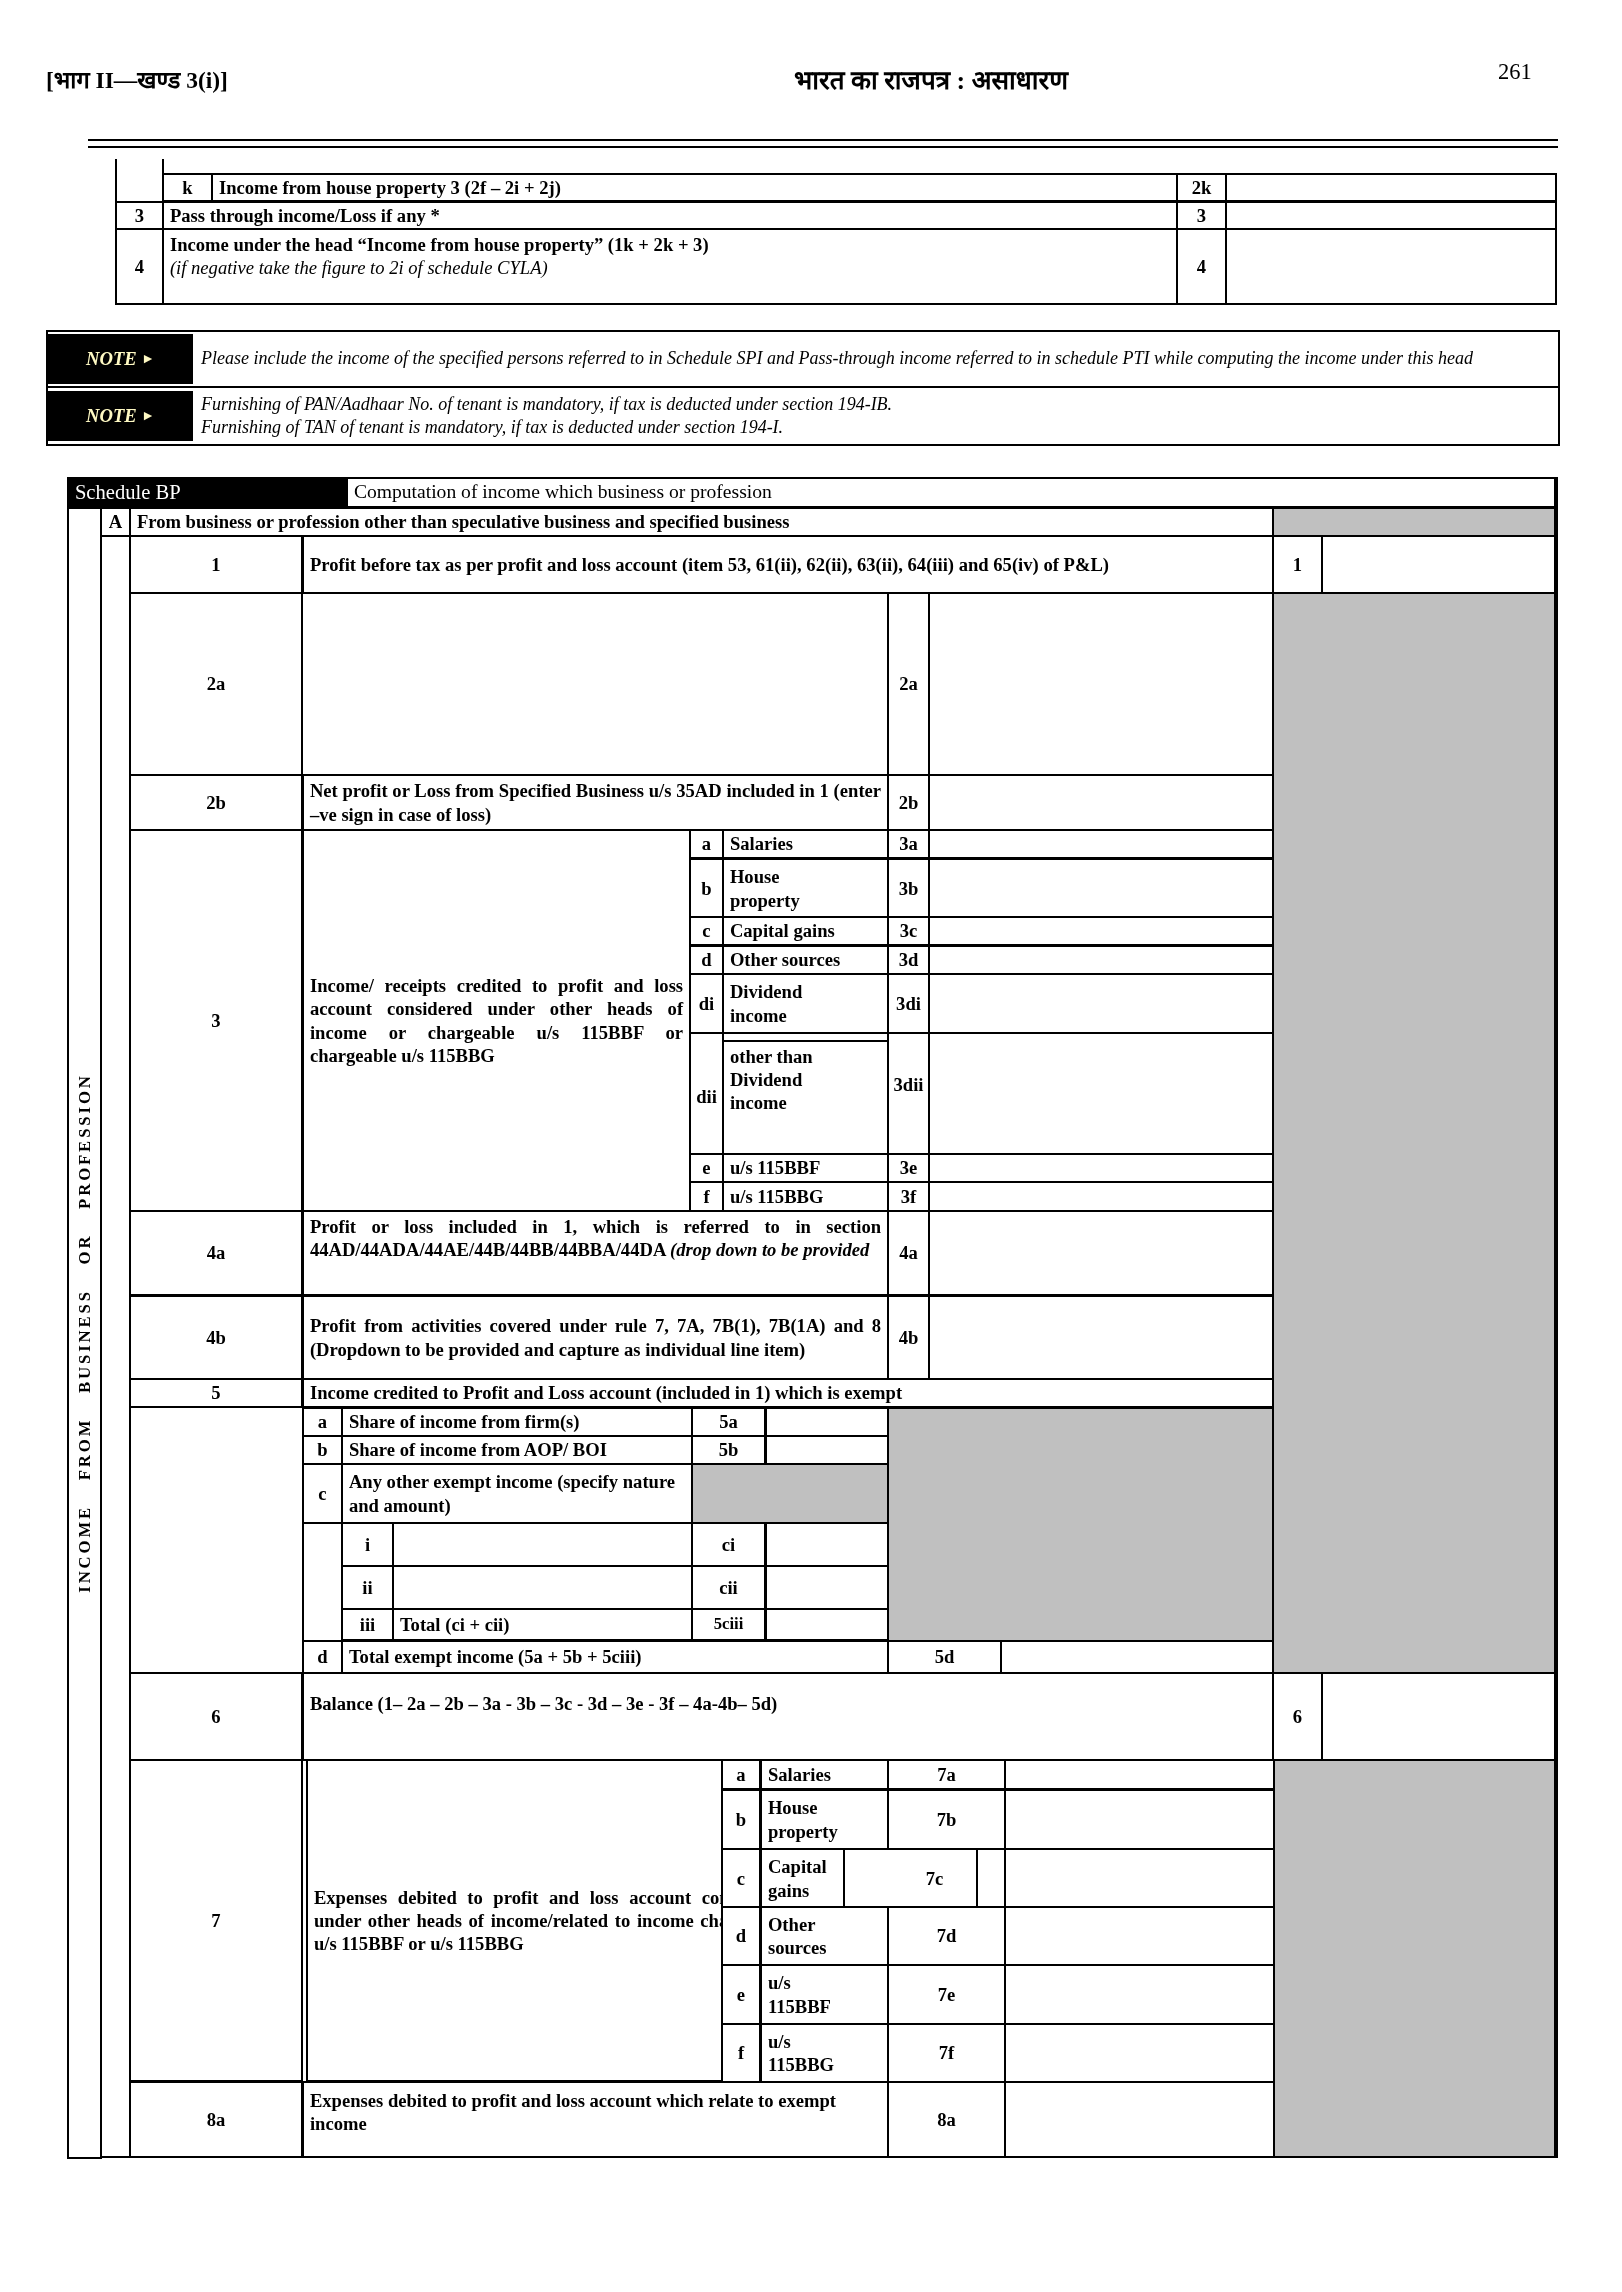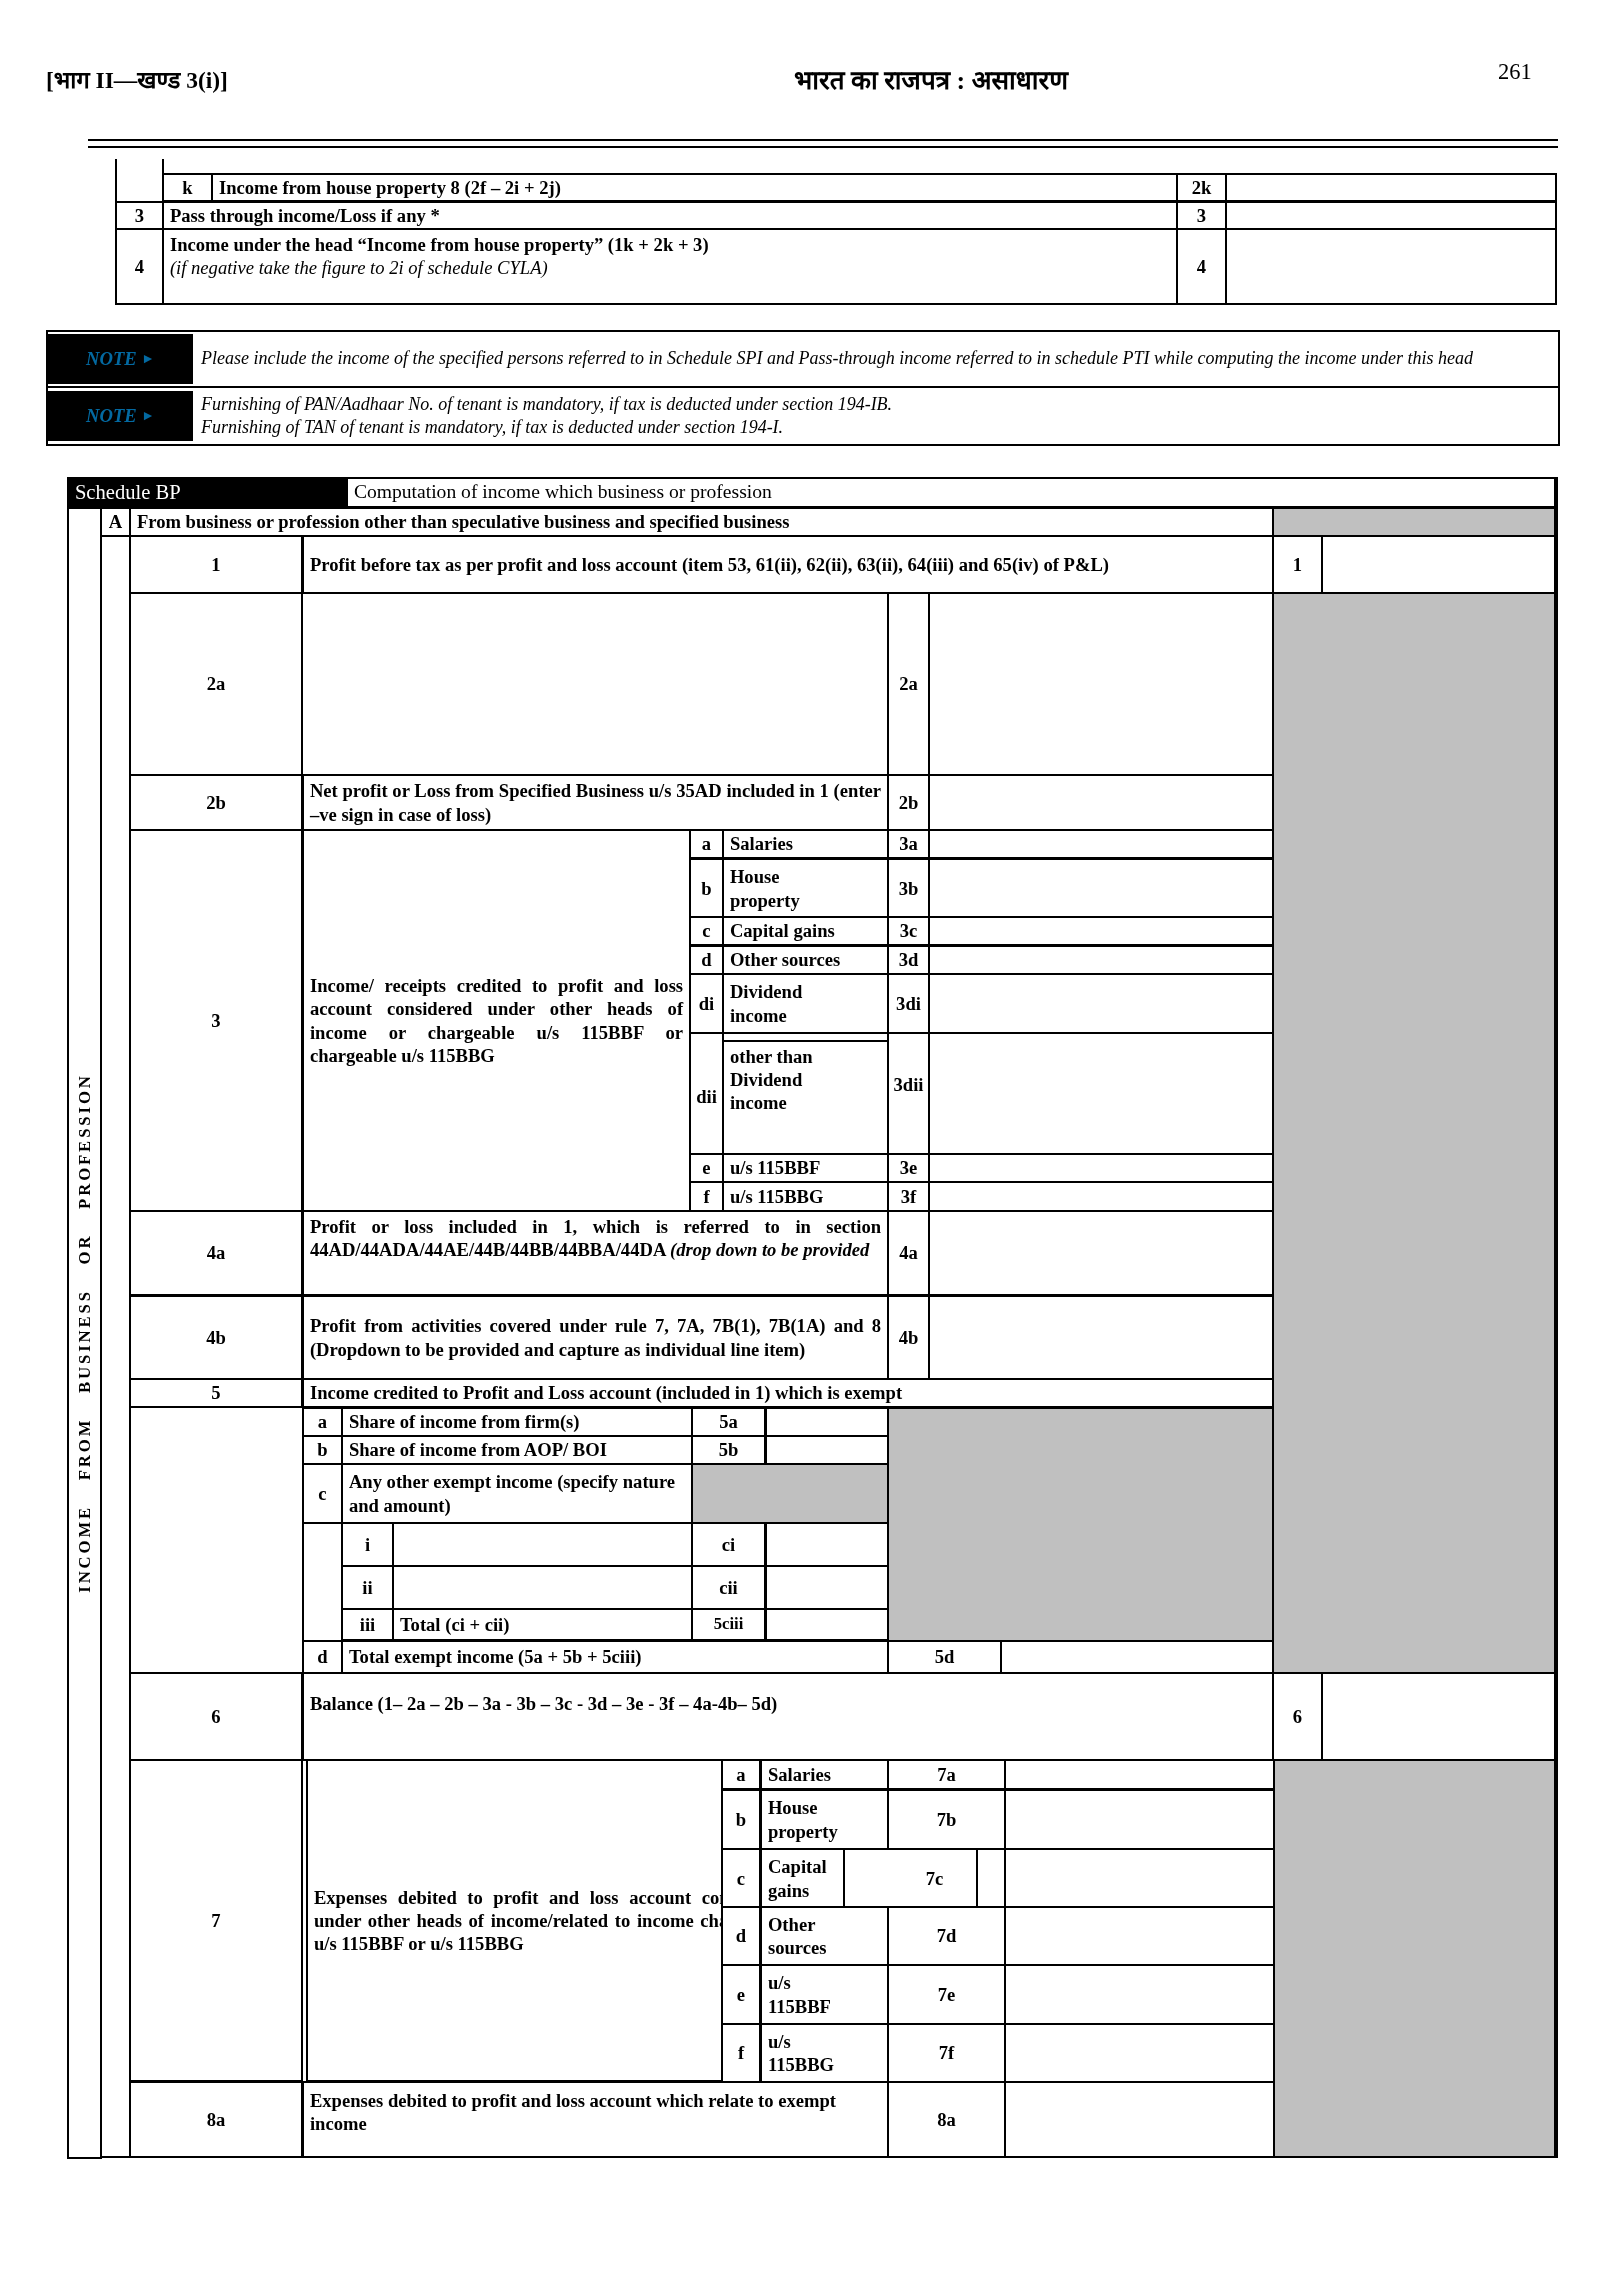--- a/index.html
+++ b/index.html
@@ -11,21 +11,21 @@
   .lbl{padding:1px 5.9px;}
   .just{text-align:justify;}
   .top{align-items:flex-start;}
   .gray{background:#c0c0c0;}
   .blk{background:#000;color:#fff;}
   .reg{font-weight:normal;}
   .it{font-style:italic;}
   .hdr{position:absolute;font-weight:bold;font-size:23.5px;}
   .rule{position:absolute;left:88px;width:1470px;height:2px;background:#000;}
   .notebox{position:absolute;box-sizing:border-box;border:2px solid #000;}
-  .noteblk{position:absolute;background:#000;color:#0369a1;display:flex;align-items:center;
+  .noteblk{position:absolute;background:#000;color:#fef9c3;display:flex;align-items:center;
            justify-content:center;font-style:italic;font-weight:bold;font-size:18.6px;}
   .notetxt{position:absolute;font-style:italic;font-size:18px;line-height:1.3;
            display:flex;align-items:center;}
   .vertcell{position:absolute;box-sizing:border-box;border:2px solid #000;background:#fff;
             display:flex;align-items:center;justify-content:center;}
   .vertspan{white-space:nowrap;transform:rotate(-90deg);font-weight:bold;font-size:16.7px;
             letter-spacing:2.9px;word-spacing:17.6px;}
   .thickline{position:absolute;background:#000;}
   .w90{max-width:93px;}
   .w80{max-width:80px;}
@@ -38,21 +38,21 @@
 <div id="page">
 
   <div class="hdr" style="left:46px;top:63px;">[भाग II—खण्ड 3(i)]</div>
   <div class="hdr" style="left:382px;top:61px;width:686px;text-align:right;font-size:26px;">भारत का राजपत्र : असाधारण</div>
   <div class="hdr" style="left:1498px;top:59px;font-weight:normal;font-size:22.5px;">261</div>
   <div class="rule" style="top:139px;"></div>
   <div class="rule" style="top:146px;"></div>
 
   <div class="c ctr" style="left:115px;top:159px;width:49px;height:44px;border-top:none;"></div>
   <div class="c ctr" style="left:162px;top:173px;width:51px;height:29px;">k</div>
-  <div class="c lbl" style="left:211px;top:173px;width:967px;height:29px;">Income from house property 8 (2f – 2i + 2j)</div>
+  <div class="c lbl" style="left:211px;top:173px;width:967px;height:29px;">Income from house property 3 (2f – 2i + 2j)</div>
   <div class="c ctr" style="left:1176px;top:173px;width:51px;height:29px;">2k</div>
   <div class="c" style="left:1225px;top:173px;width:332px;height:29px;"></div>
 
   <div class="c ctr" style="left:115px;top:201px;width:49px;height:29px;">3</div>
   <div class="c lbl" style="left:162px;top:201px;width:1016px;height:29px;">Pass through income/Loss if any *</div>
   <div class="c ctr" style="left:1176px;top:201px;width:51px;height:29px;">3</div>
   <div class="c" style="left:1225px;top:201px;width:332px;height:29px;"></div>
 
   <div class="c ctr" style="left:115px;top:228px;width:49px;height:77px;">4</div>
   <div class="c lbl top" style="left:162px;top:228px;width:1016px;height:77px;display:block;padding-top:2.9px;">

